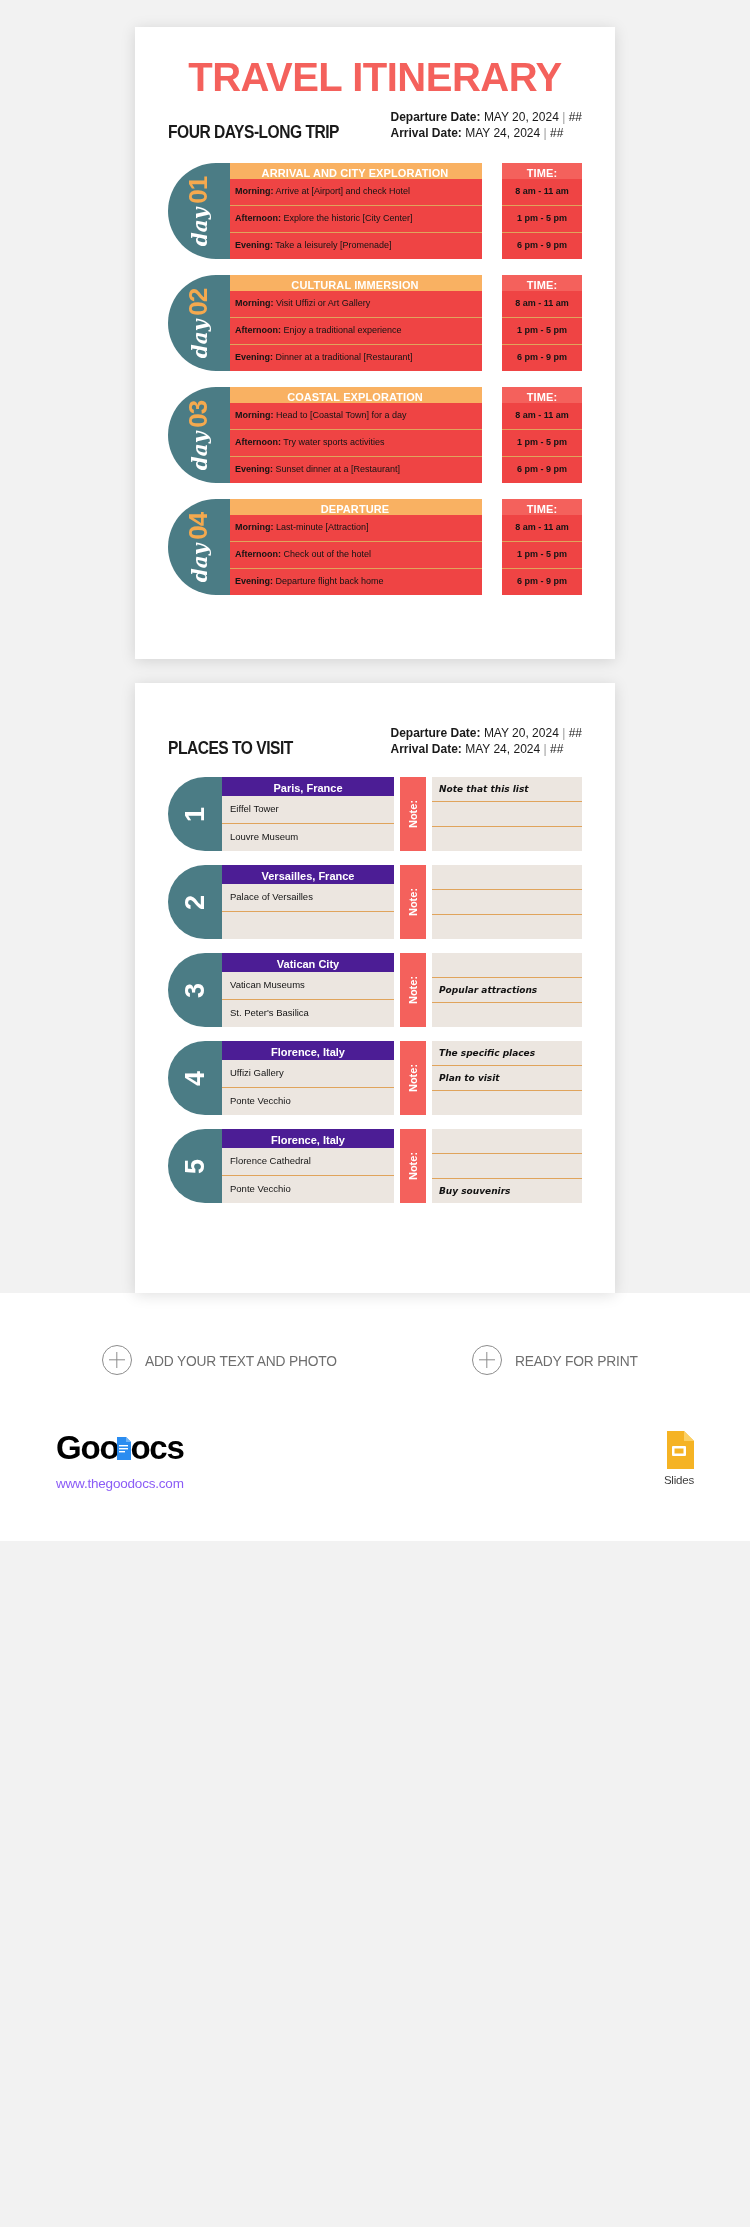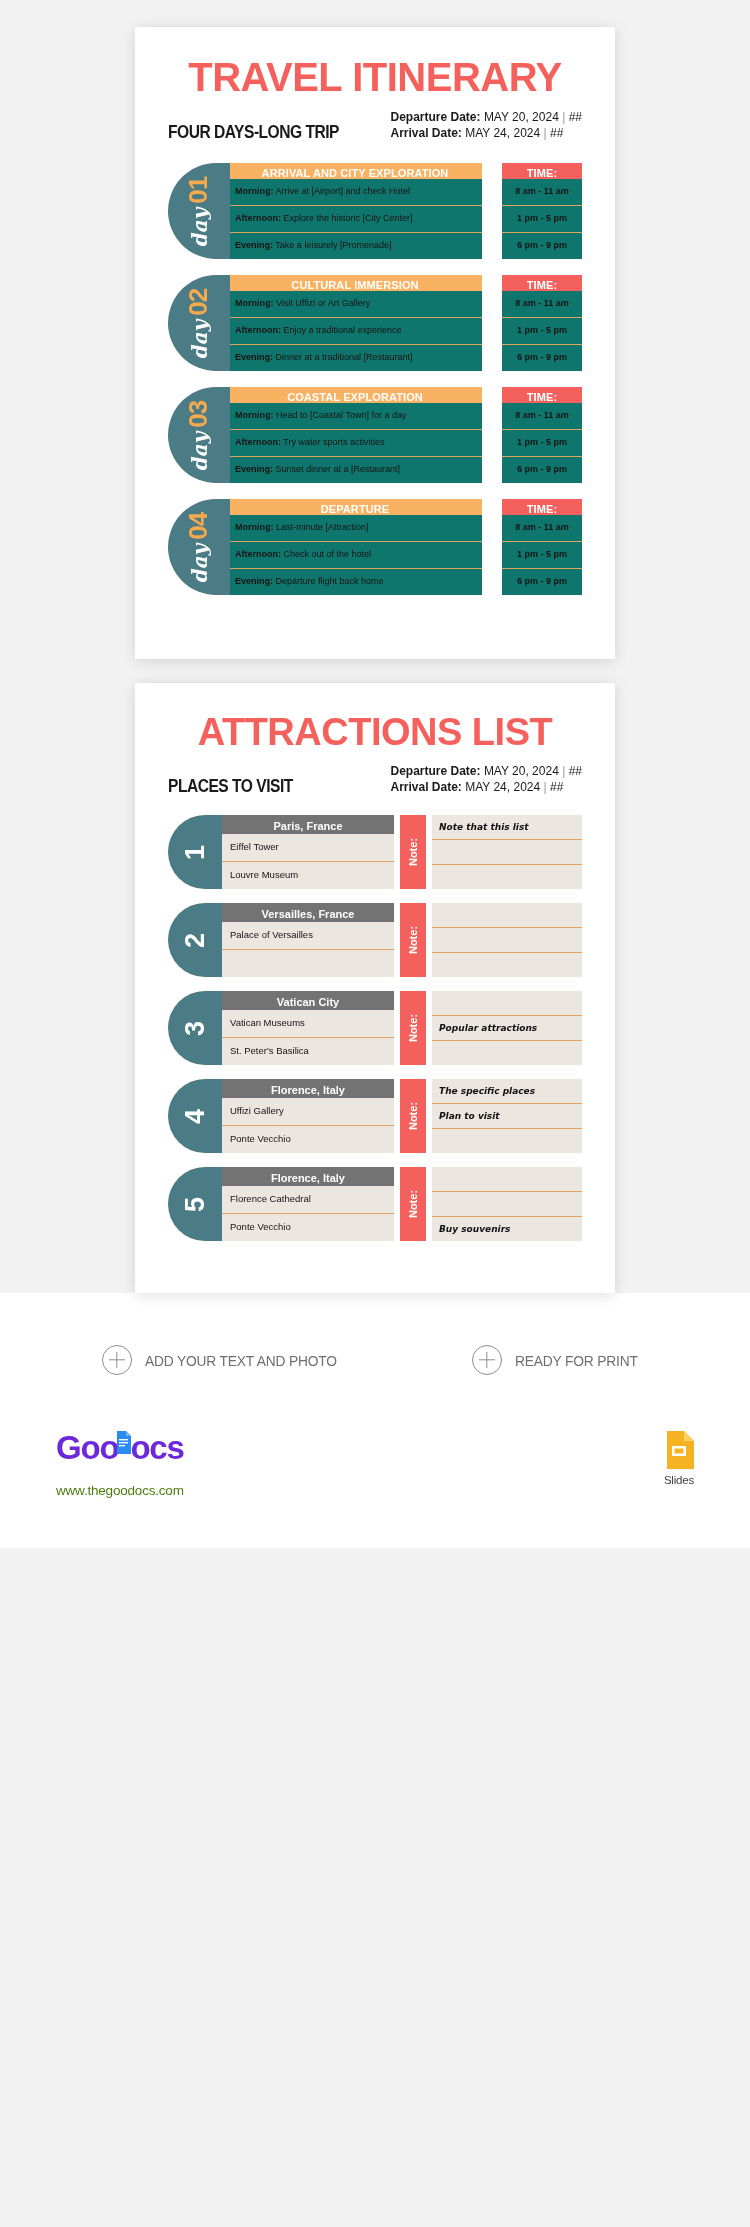--- a/index.html
+++ b/index.html
@@ -125,21 +125,21 @@
     text-align: center;
     line-height: 21px;
     height: 21px;
     letter-spacing: 0.1px;
     overflow: hidden;
     white-space: nowrap;
   }
   .col-head.time { background: #f4615c; }
 
   .cell {
-    background: #0f766e;
+    background: #ef4444;
     border-bottom: 1px solid #e0a45c;
     height: 36px;
     line-height: 25px;
     font-size: 9px;
     color: #141414;
     padding-left: 7px;
     overflow: hidden;
     white-space: nowrap;
   }
   .cell:last-child { border-bottom: none; }
@@ -177,21 +177,21 @@
     line-height: 1;
   }
   .attr-main {
     flex: 1 1 auto;
     display: flex;
     gap: 6px;
     margin-left: -2px;
   }
   .place-col { width: 172px; flex: 0 0 172px; display: flex; flex-direction: column; }
   .place-head {
-    background: #737373;
+    background: #4c1d95;
     color: #ffffff;
     font-size: 11px;
     font-weight: bold;
     text-align: center;
     height: 22px;
     line-height: 22px;
     white-space: nowrap;
     overflow: hidden;
   }
   .place-cell {
@@ -288,38 +288,38 @@
   .brand-row {
     display: flex;
     align-items: flex-start;
     justify-content: space-between;
     padding: 26px 56px 50px 56px;
   }
   .brand-left { display: flex; flex-direction: column; }
   .brand-logo {
     font-size: 33px;
     font-weight: bold;
-    color: #6d28d9;
+    color: #000000;
     letter-spacing: -1.2px;
     line-height: 1;
     display: flex;
-    align-items: flex-start;
+    align-items: center;
   }
   .brand-doc-glyph {
     display: inline-block;
     width: 16px; height: 22px;
     position: relative;
     margin: 0 -1px 0 -3px;
     vertical-align: middle;
   }
   .brand-doc-glyph svg { display: block; }
   .brand-url {
     font-size: 13.5px;
-    color: #4d7c0f;
-    margin-top: 19px;
+    color: #8b5cf6;
+    margin-top: 12px;
     letter-spacing: -0.2px;
   }
   .brand-right { display: flex; flex-direction: column; align-items: center; }
   .slides-icon { width: 30px; height: 38px; }
   .slides-label {
     font-size: 11.5px;
     color: #3d3d3d;
     margin-top: 5px;
     letter-spacing: -0.2px;
   }
@@ -436,21 +436,20 @@
             <div class="cell time-cell">1 pm - 5 pm</div>
             <div class="cell time-cell">6  pm - 9 pm</div>
           </div>
         </div>
       </div>
     </div>
 </div>
 
 <div class="page" id="page-attractions">
 
-  <div class="doc-title">ATTRACTIONS LIST</div>
 
   <div class="subhead-row">
     <div class="doc-subtitle">PLACES TO VISIT</div>
     <div class="dates">
       <div>
         <b>Departure Date:</b>
         <span>MAY 20, 2024</span>
         <span class="dsep">|</span>
         <span>##</span>
       </div>

